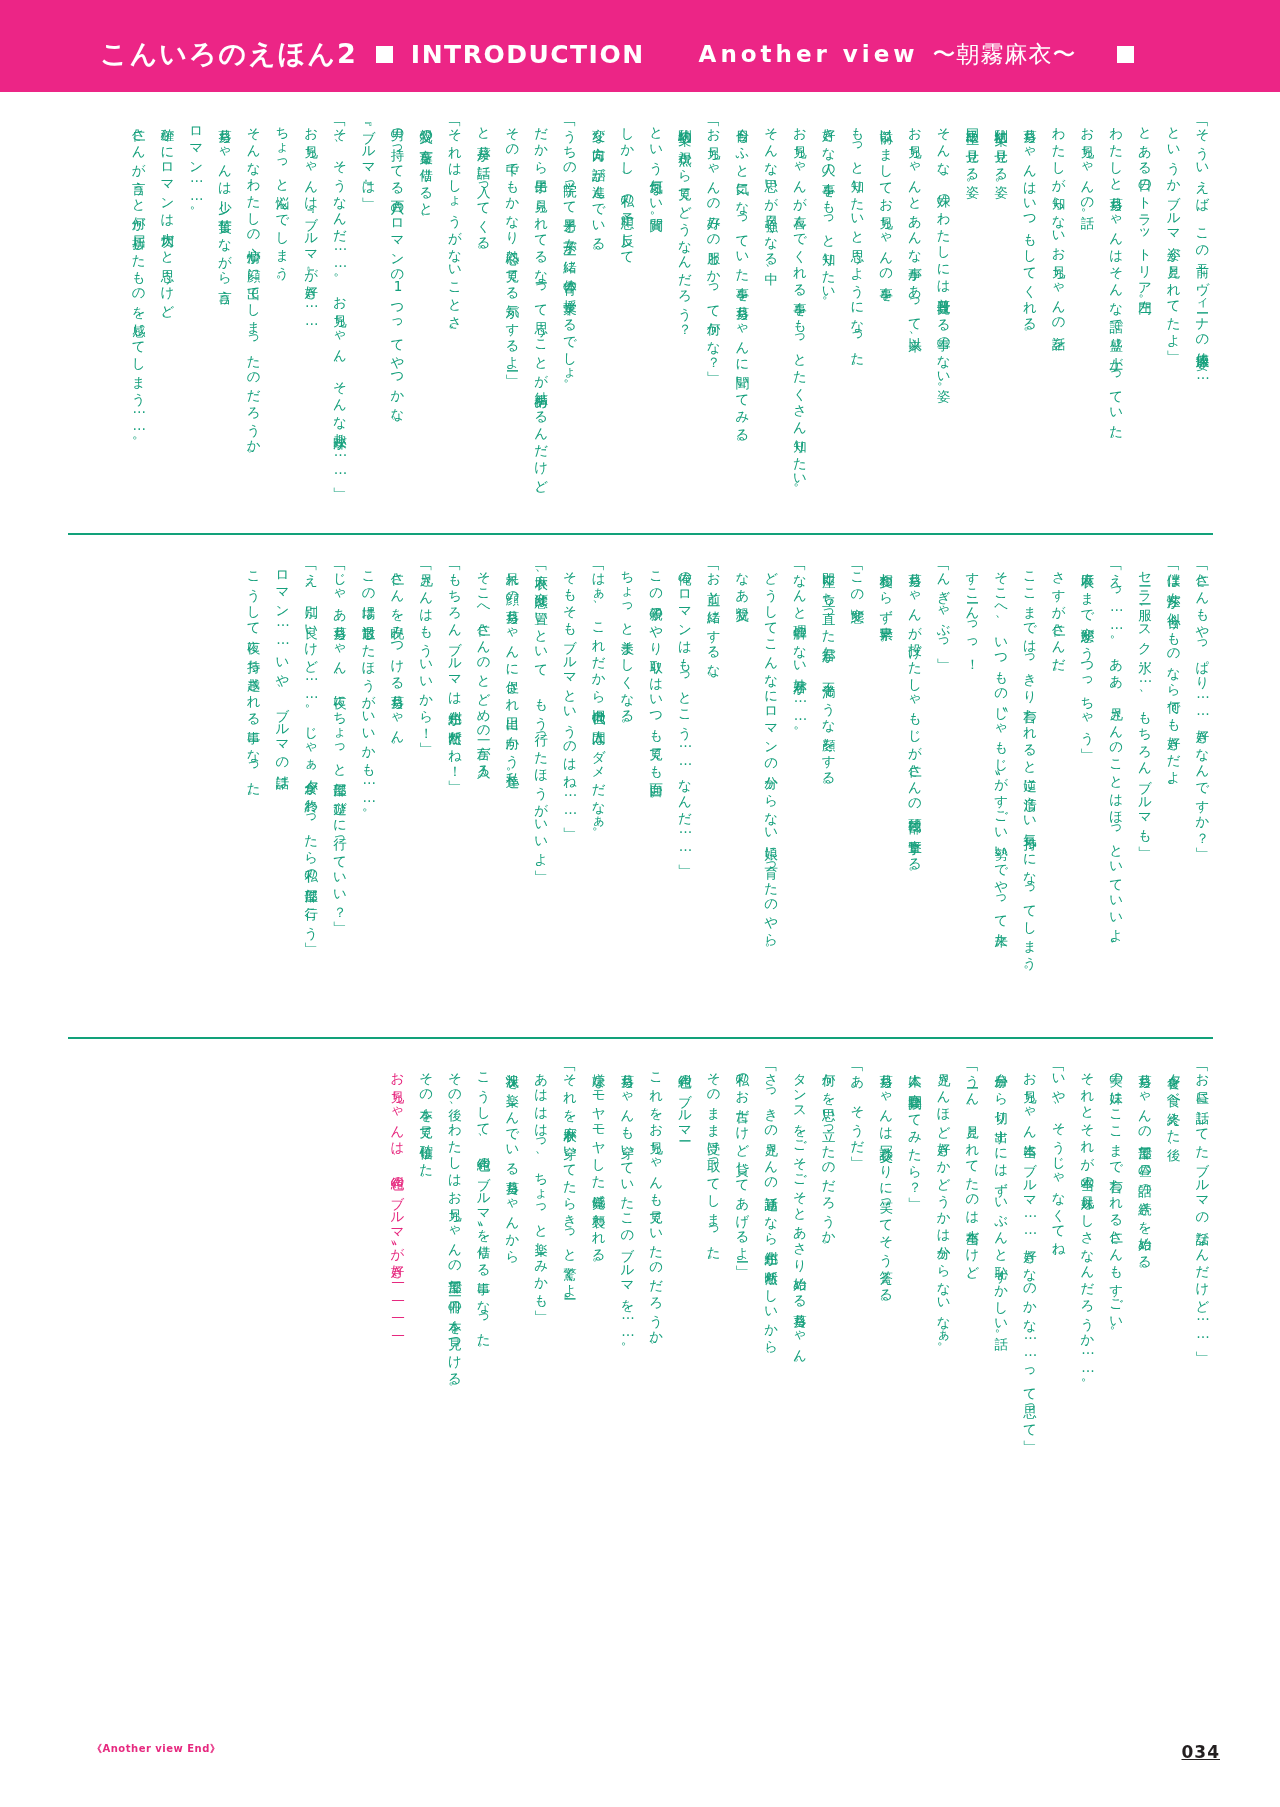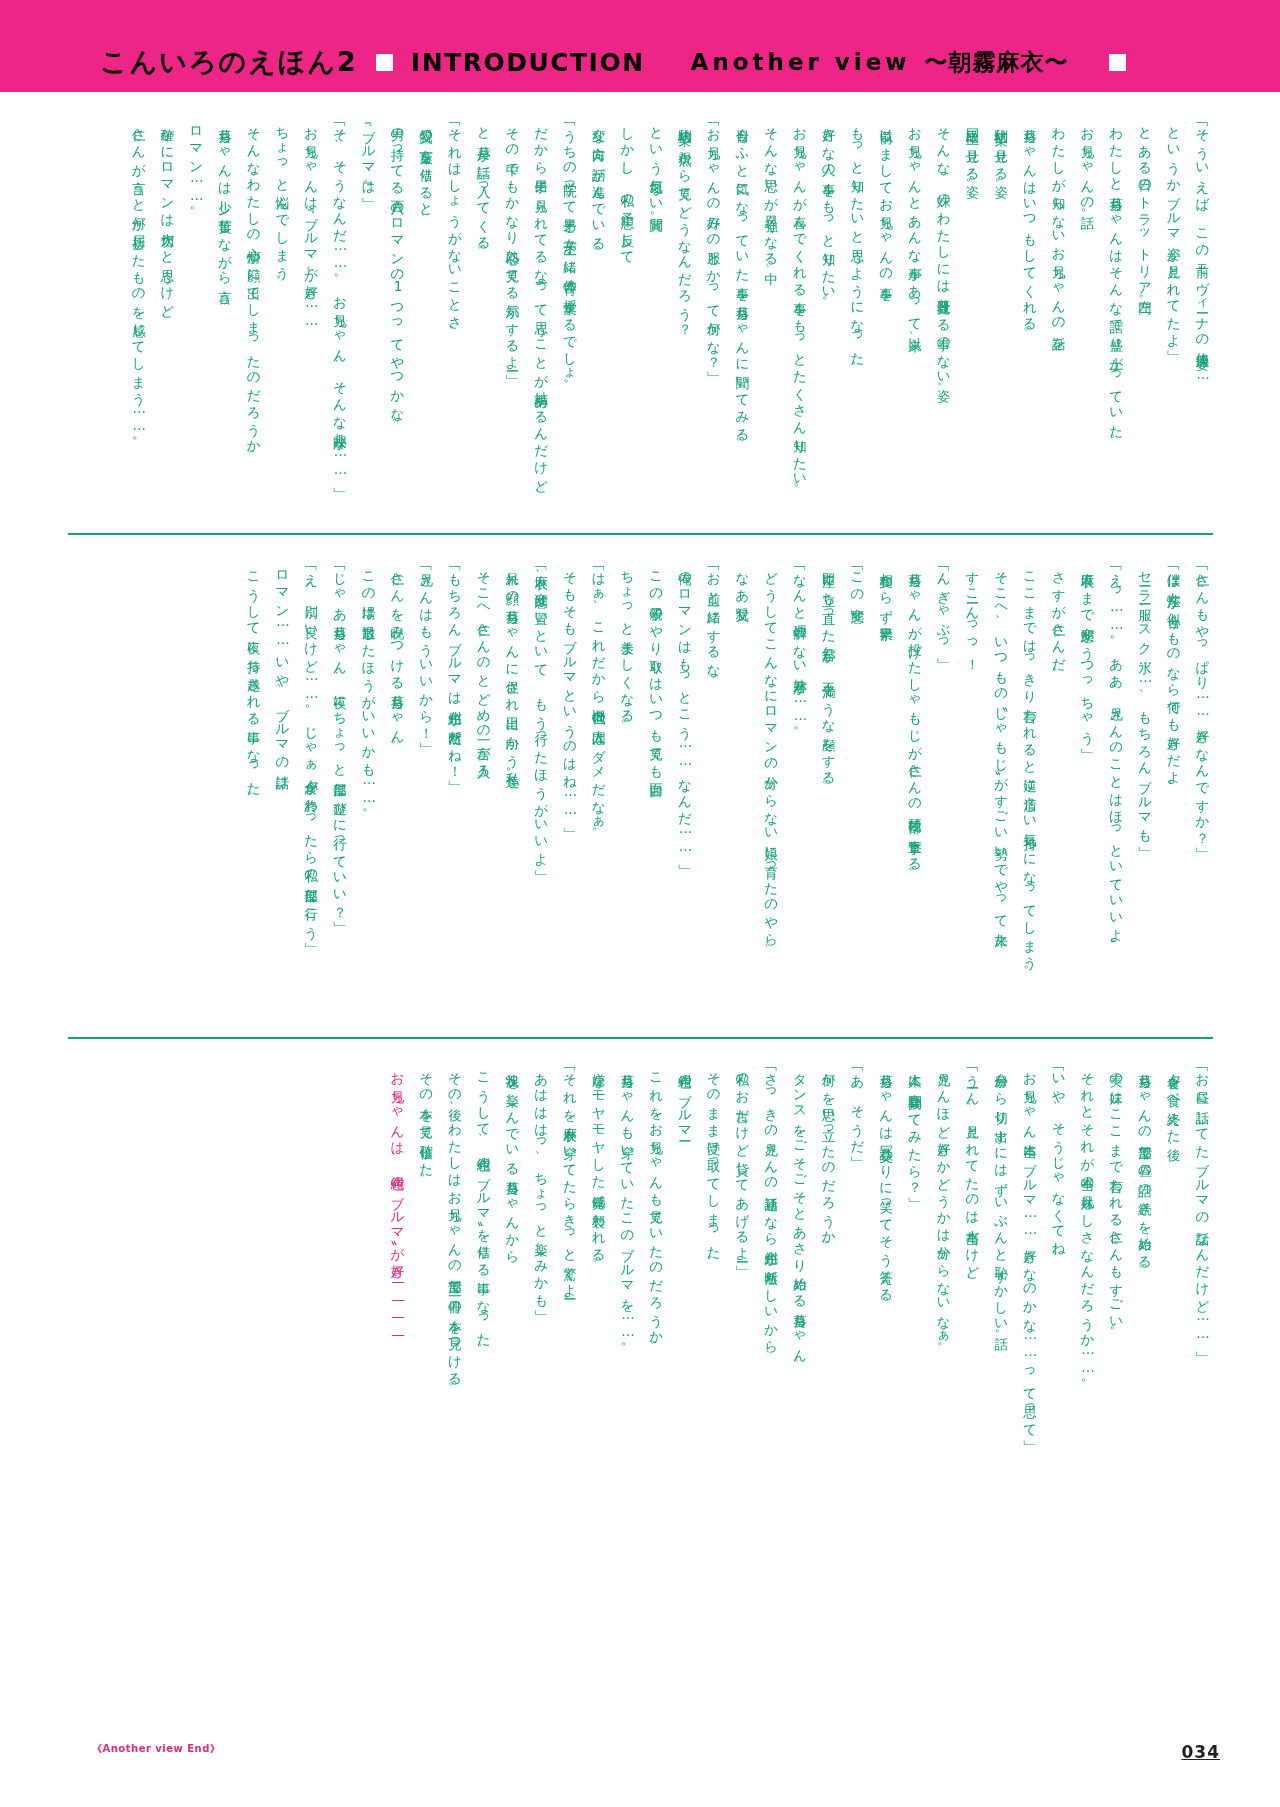--- a/index.html
+++ b/index.html
@@ -13,26 +13,26 @@
   }
   
   .header {
     position:absolute;
     left:0; top:0;
     width:1280px; height:92px;
     background:#ec2586;
   }
   .header-inner {
     position:absolute;
-    left:100px; top:16px;
+    left:100px; top:8px;
     height:92px;
     display:flex;
     align-items:center;
     gap:14px;
-    color:#000000;
+    color:#ffffff;
     white-space:nowrap;
   }
   .hdr-title {
     font-size:27px;
     font-weight:bold;
     letter-spacing:2px;
   }
   .hdr-sq {
     display:inline-block;
     width:17px; height:17px;
@@ -41,25 +41,25 @@
   }
   .hdr-intro {
     font-size:25px;
     font-weight:bold;
     letter-spacing:1.5px;
   }
   .hdr-another {
     font-size:23px;
     font-weight:bold;
     letter-spacing:4px;
-    margin-left:32px;
+    margin-left:40px;
   }
   .hdr-name {
     font-size:23px;
-    font-weight:bold;
+    font-weight:normal;
     letter-spacing:1px;
   }
   .hdr-sq2 {
     display:inline-block;
     width:17px; height:17px;
     background:#ffffff;
     margin-left:26px;
   }
 
   

